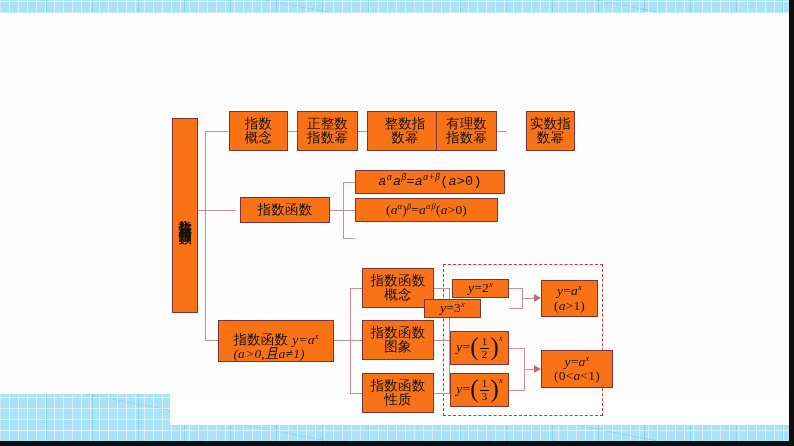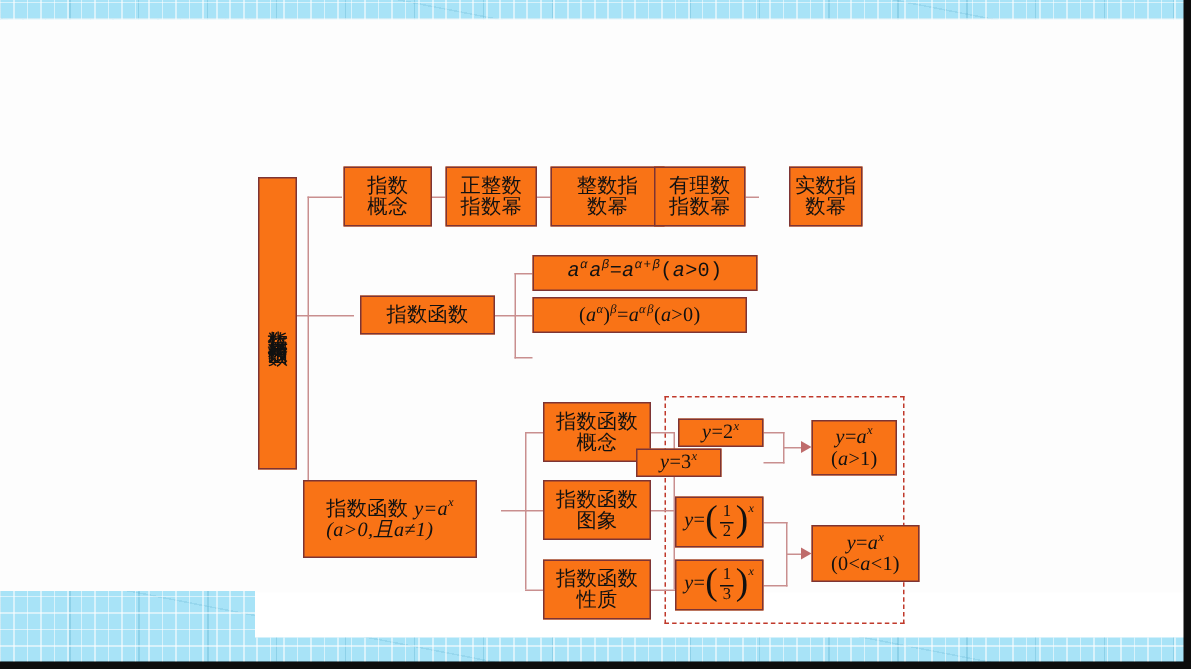--- a/index.html
+++ b/index.html
@@ -198,21 +198,21 @@
     </span>
   </div>
 
   <div class="node formula" style="left:355px;top:198px;width:143px;height:24px;">
     <span>
       <span class="up">(</span>a<sup>α</sup><span class="up">)</span><sup>β</sup><span class="up">=</span>a<sup>α β</sup><span class="up">(</span>a<span class="up">&gt;0)</span>
     </span>
   </div>
 
 
-  <div class="node cjk" style="left:202px;top:320px;width:116px;height:52px;">
+  <div class="node cjk" style="left:218px;top:320px;width:116px;height:42px;align-items:flex-end;">
     <span style="display:block;text-align:left;padding:0 3px;">
       <span class="ln"><span>指数函数</span>
         <i style="font-family:'Liberation Serif',serif;"><span>y=a</span><sup>x</sup></i>
       </span>
       <span class="ln" style="font-family:'Liberation Serif',serif;font-style:italic;">(a&gt;0,且a≠1)</span>
     </span>
   </div>
 
   <div class="node cjk" style="left:362px;top:268px;width:72px;height:40px;">
     <span>

